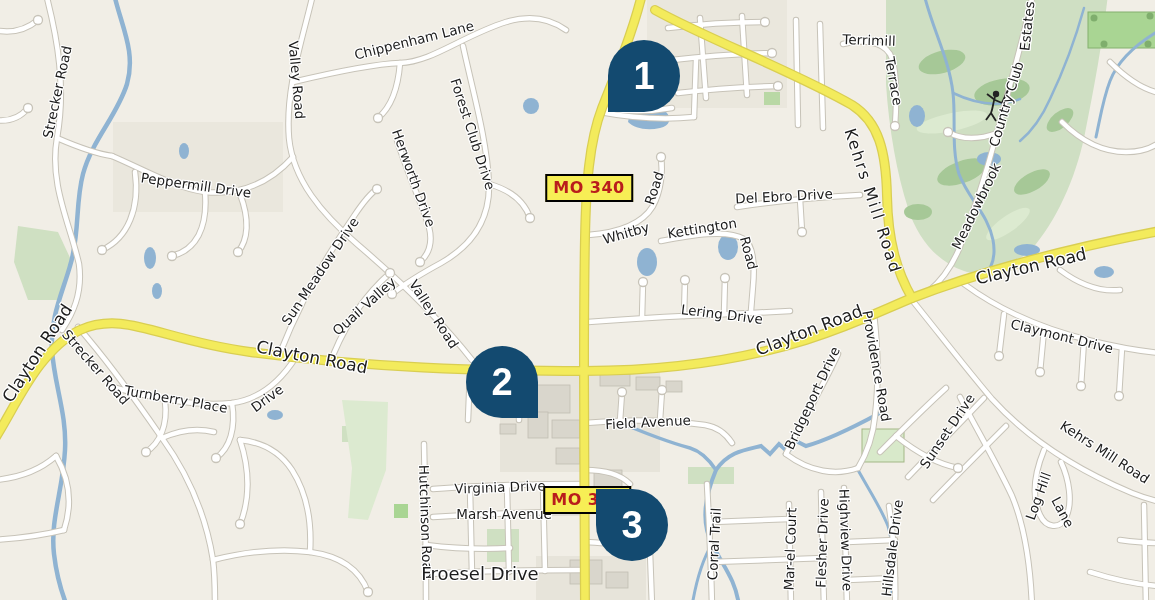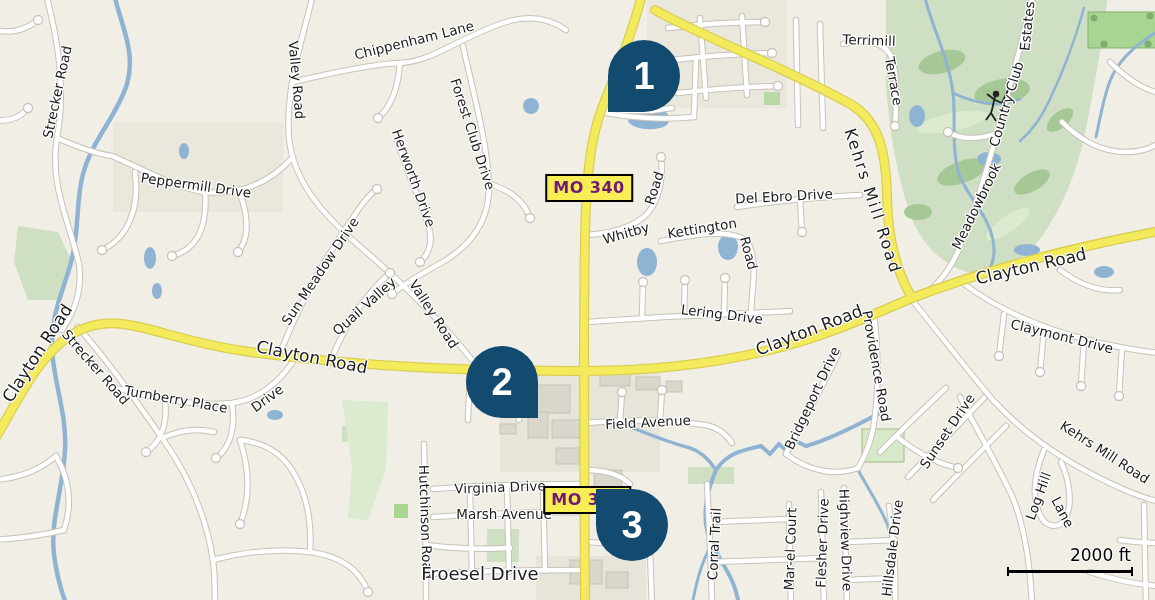--- a/index.html
+++ b/index.html
@@ -9,21 +9,21 @@
   }
   #basemap{position:absolute;left:0;top:0;z-index:1;}
   .map-label{
     position:absolute;z-index:2;white-space:nowrap;color:#1c1c1c;
     font-family:"DejaVu Sans",sans-serif;
     text-shadow:1px 0 0 #fff,-1px 0 0 #fff,0 1px 0 #fff,0 -1px 0 #fff,
                 1px 1px 0 #fff,-1px -1px 0 #fff,1px -1px 0 #fff,-1px 1px 0 #fff;
   }
   .route-badge{
     position:absolute;z-index:3;transform:translate(-50%,-50%);
-    background:#f7ee55;border:2px solid #000;color:#701a75;
+    background:#f7ee55;border:2px solid #000;color:#b91c1c;
     font-weight:bold;font-size:16px;letter-spacing:.5px;
     padding:2px 6px;line-height:1.25;font-family:"DejaVu Sans",sans-serif;
   }
   .map-marker{
     position:absolute;z-index:4;width:72px;height:72px;
     display:flex;align-items:center;justify-content:center;
     color:#fff;font-weight:bold;font-size:38px;
     font-family:"Liberation Sans",sans-serif;
   }
   .tip-bl{border-radius:50% 50% 50% 0;}
@@ -343,19 +343,15 @@
         <span style="color: rgb(255, 255, 255);">1</span>
       </div>
       <div class="map-marker tip-br" style="left: 466px; top: 346px; background: rgb(19, 74, 112);">
         <span style="color: rgb(255, 255, 255);">2</span>
       </div>
       <div class="map-marker tip-tl" style="left: 596px; top: 489px; background: rgb(19, 74, 112);">
         <span style="color: rgb(255, 255, 255);">3</span>
       </div>
     </div>
 
-  <div id="scale-bar">
-    <span id="scale-label">2000 ft</span>
-    <div id="scale-line"></div>
-  </div>
 
 
 </div>
 
 </body></html>

